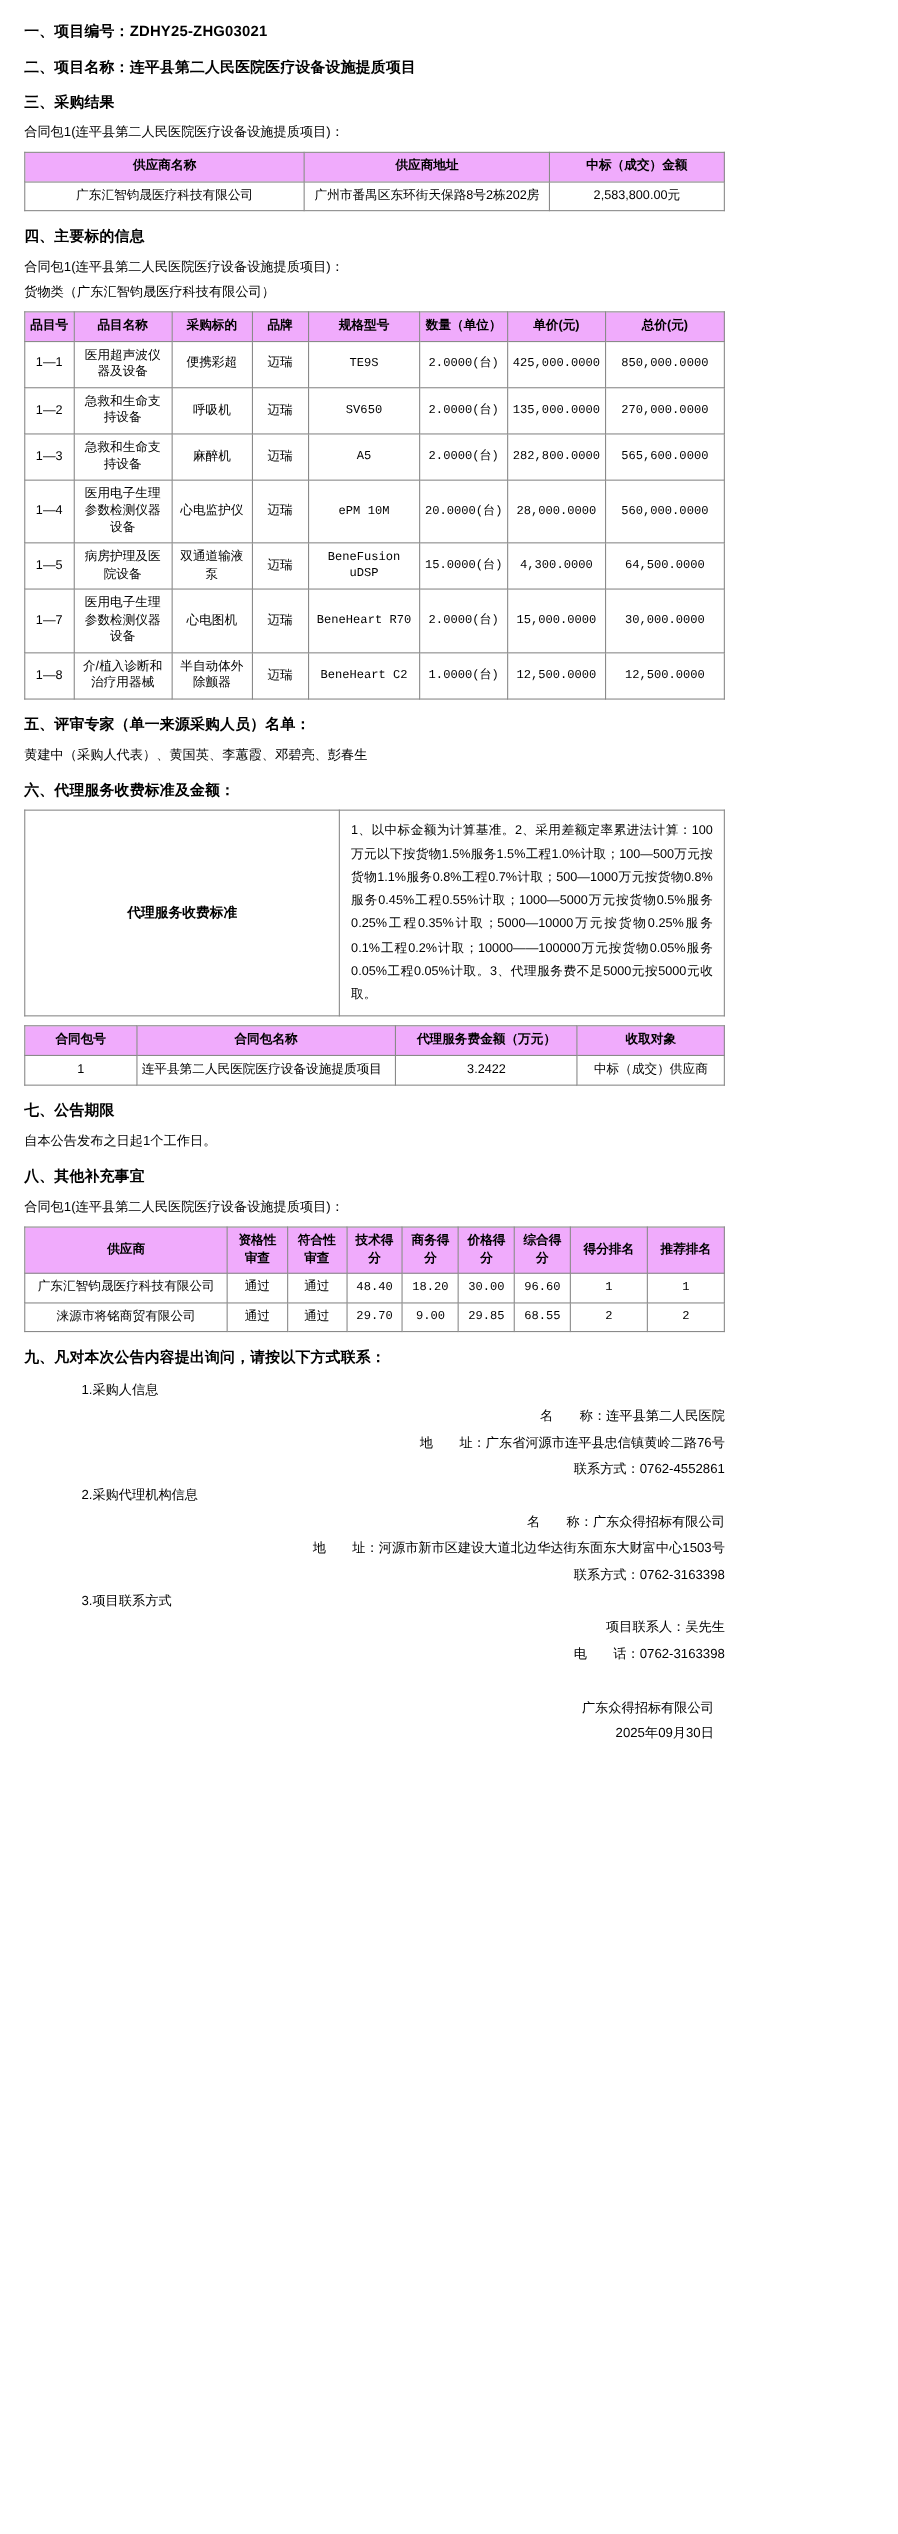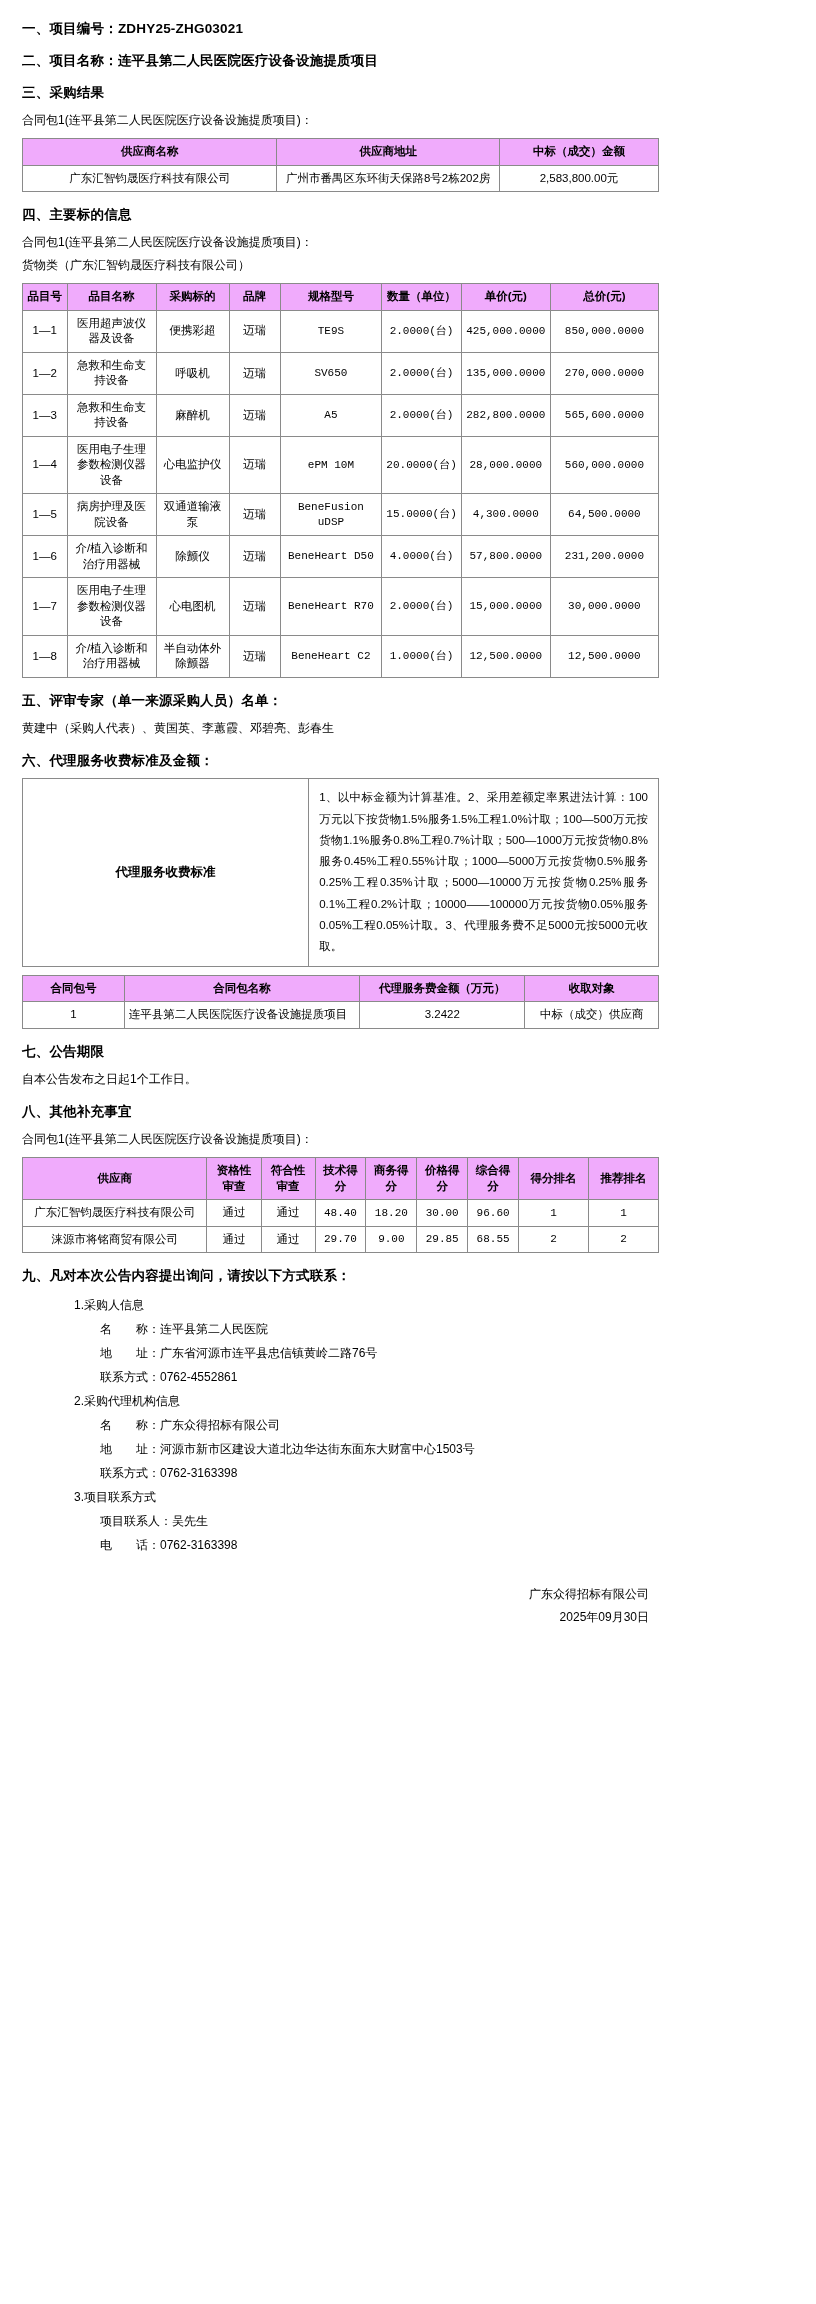--- a/index.html
+++ b/index.html
@@ -59,21 +59,21 @@
     line-height:1.85;
     font-size:11.5px;
     padding:8px 10px;
   }
   .contact-list{
     margin-left:38px;
     font-size:12px;
     line-height:2.0;
   }
   .contact-list .lvl1{ margin-left:14px; }
-  .contact-list .lvl2{ margin-left:40px; }
+  .contact-list .lvl2{ margin-left:40px;text-align:right; }
   .sign{
     margin-top:26px;
     text-align:right;
     font-size:12px;
     line-height:1.9;
     padding-right:10px;
   }
 </style>
 </head>
 <body>
@@ -182,30 +182,20 @@
         </tr>
         <tr>
           <td>1—5</td>
           <td>病房护理及医院设备</td>
           <td>双通道输液泵</td>
           <td>迈瑞</td>
           <td class="mono">BeneFusion uDSP</td>
           <td class="mono">15.0000(台)</td>
           <td class="mono">4,300.0000</td>
           <td class="mono">64,500.0000</td>
-        </tr>
-        <tr>
-          <td>1—6</td>
-          <td>介/植入诊断和治疗用器械</td>
-          <td>除颤仪</td>
-          <td>迈瑞</td>
-          <td class="mono">BeneHeart D50</td>
-          <td class="mono">4.0000(台)</td>
-          <td class="mono">57,800.0000</td>
-          <td class="mono">231,200.0000</td>
         </tr>
         <tr>
           <td>1—7</td>
           <td>医用电子生理参数检测仪器设备</td>
           <td>心电图机</td>
           <td>迈瑞</td>
           <td class="mono">BeneHeart R70</td>
           <td class="mono">2.0000(台)</td>
           <td class="mono">15,000.0000</td>
           <td class="mono">30,000.0000</td>

